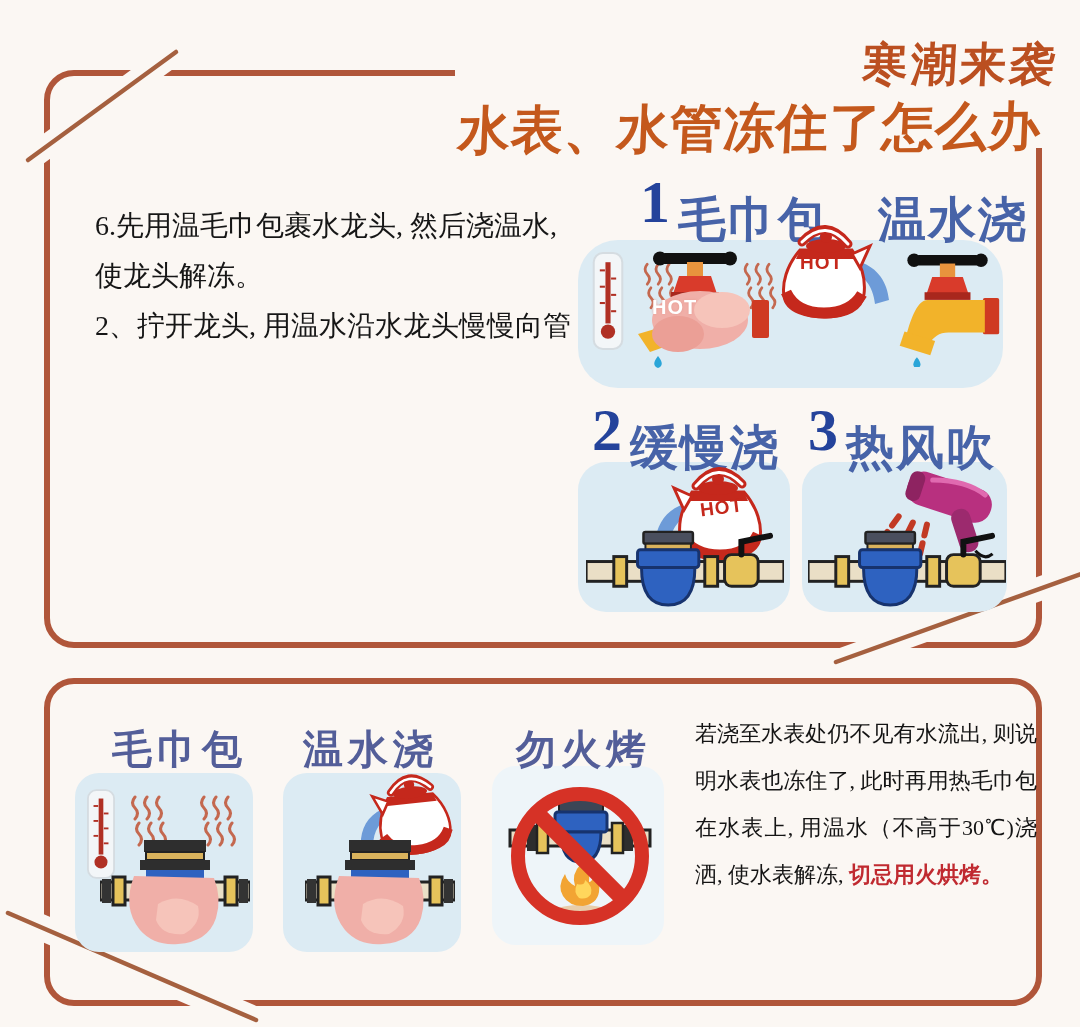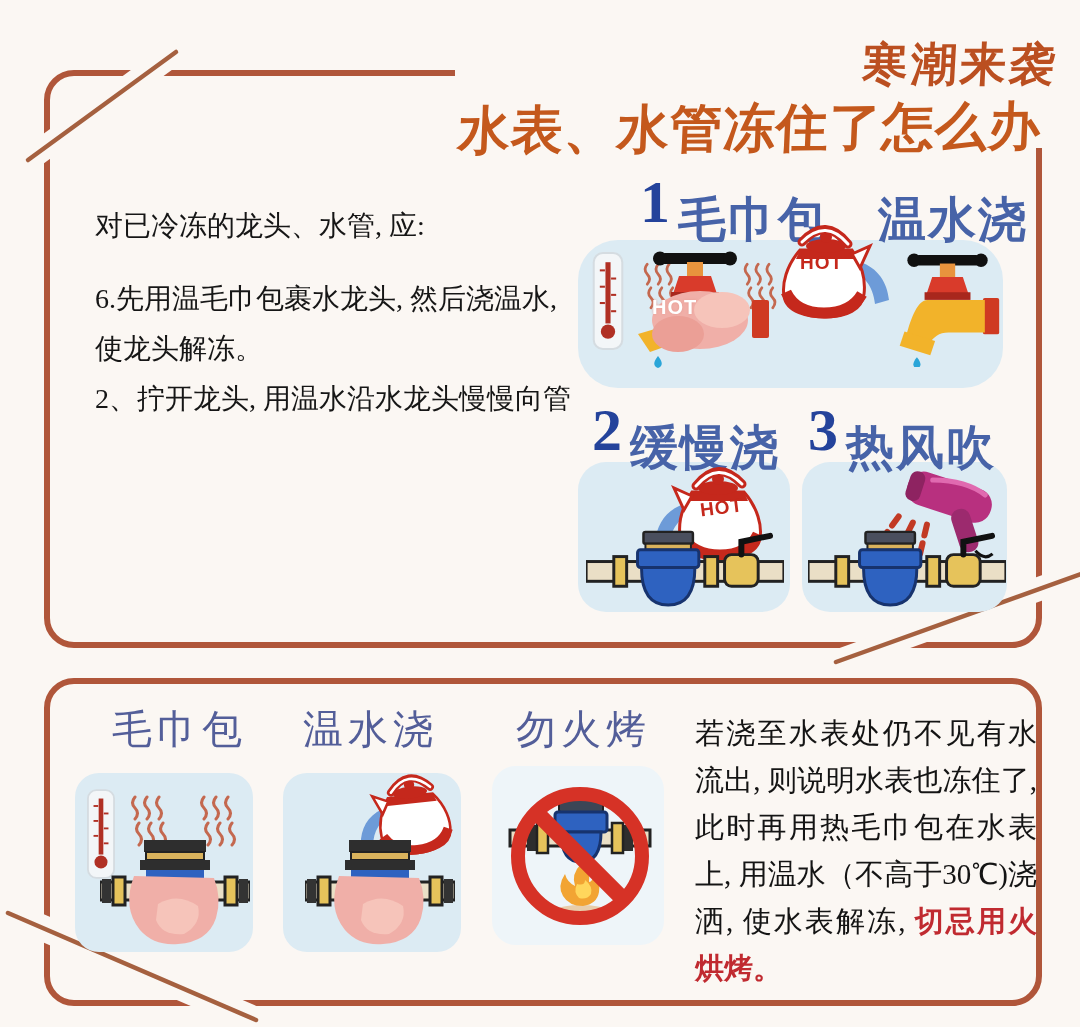--- a/index.html
+++ b/index.html
@@ -43,27 +43,27 @@
   .panelB{left:283px;top:773px;width:178px;height:179px;border-radius:24px;}
   .panelC{left:492px;top:766px;width:172px;height:179px;border-radius:24px;background:#eef5f9;}
 
   .icon{position:absolute;z-index:5;}
   .hot{position:absolute;z-index:6;font-weight:900;letter-spacing:1px;font-size:20px;}
   .hot-towel{left:652px;top:296px;color:#ffffff;text-shadow:0 0 3px #e79d94;}
   .hot-k1{left:800px;top:252px;color:#c5281c;font-size:19px;}
   .hot-k2{left:700px;top:497px;color:#c5281c;font-size:19px;transform:rotate(-7deg);}
 
   
-  .col-head{position:absolute;z-index:5;font-size:40px;font-weight:400;color:#535e99;letter-spacing:5px;white-space:nowrap;}
+  .col-head{position:absolute;z-index:5;font-size:40px;font-weight:700;color:#535e99;letter-spacing:5px;white-space:nowrap;margin-top:20px;}
   .ch1{left:112px;top:702px;}
   .ch2{left:303px;top:702px;}
   .ch3{left:516px;top:702px;}
 
   .note{position:absolute;left:695px;top:710px;width:342px;z-index:5;
-        font-family:"Liberation Serif",serif;font-size:29px;line-height:47px;color:#141414;
+        font-family:"Liberation Serif",serif;font-size:22px;line-height:47px;color:#141414;
         text-align:justify;text-justify:inter-ideograph;}
   .note .red{color:#c02a30;font-weight:700;}
 </style>
 </head>
 <body>
 
 <div class="canvas">
 
   <svg width="0" height="0" style="position:absolute" aria-hidden="true">
     <defs>
@@ -201,21 +201,20 @@
       <line x1="836" y1="662" x2="1092" y2="570" stroke="#a5603f" stroke-width="4.5"></line>
       <line x1="8" y1="913" x2="256" y2="1020" stroke="#fbf7f3" stroke-width="26"></line>
       <line x1="8" y1="913" x2="256" y2="1020" stroke="#a5603f" stroke-width="4.5"></line>
     </g>
   </svg>
 
   <div class="badge">寒潮来袭</div>
   <div class="title">水表、水管冻住了怎么办</div>
 
   <div class="instructions">
-    <div class="line first">对已冷冻的龙头、水管, 应:</div>
     <div class="line">6.先用温毛巾包裹水龙头, 然后浇温水,</div>
     <div class="line">使龙头解冻。</div>
     <div class="line">2、拧开龙头, 用温水沿水龙头慢慢向管</div>
   </div>
 
   <div class="step-head sh1">
     <span class="step-num">1</span>
     <span class="step-label">毛巾包、温水浇</span>
   </div>
   <div class="step-head sh2">

